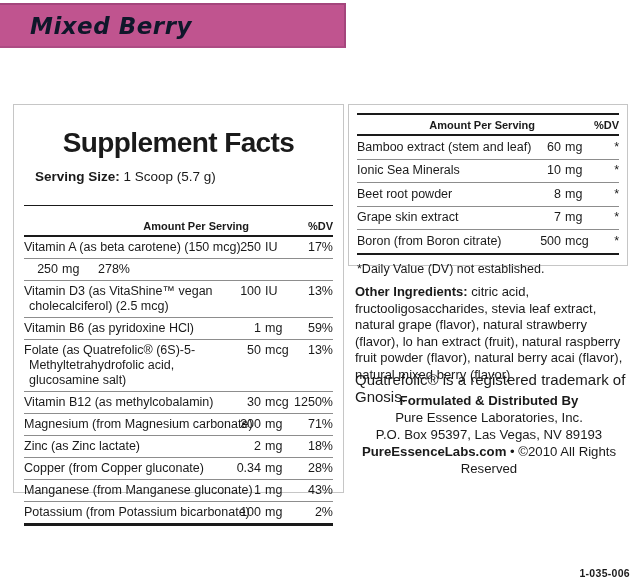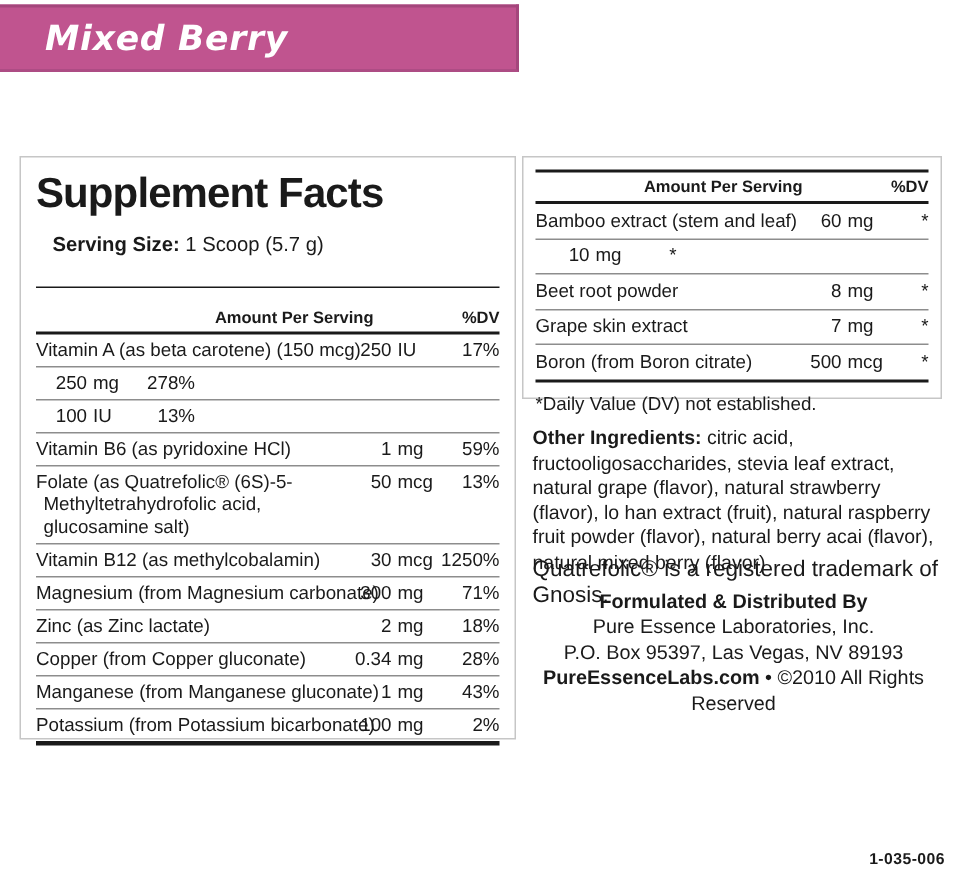--- a/index.html
+++ b/index.html
@@ -10,29 +10,29 @@
 
   
   .banner {
     position:absolute; left:0; top:3px; width:346px; height:45px;
     background:#c0548f; box-sizing:border-box;
     border-top:2px solid #a4467c; border-right:2px solid #a4467c; border-bottom:2px solid #ad4c84;
     display:flex; align-items:center;
   }
   .banner-text {
     font-family:"DejaVu Sans", sans-serif; font-style:italic; font-weight:600;
-    font-size:23px; color:#ffffff; padding-left:30px; letter-spacing:0.5px;
+    font-size:23px; color:#0f172a; padding-left:30px; letter-spacing:0.5px;
   }
 
   
   .panel { position:absolute; box-sizing:border-box; border:1px solid #c6c6c6; background:#fff; }
   .panel-left  { left:13px;  top:104px; width:331px; height:389px; padding:6px 10px; }
   .panel-right { left:348px; top:104px; width:280px; height:162px; padding:6px 8px; }
 
-  .sf-title { font-size:28px; font-weight:bold; letter-spacing:-0.6px; margin-top:2px; }
+  .sf-title { font-size:28px; font-weight:bold; letter-spacing:-0.6px; margin-top:16px;text-align:center; }
   .serving  { font-size:13.5px; margin-top:10px;margin-left:11px; }
   .serving .b { font-weight:bold; }
 
   .tbl { margin-top:21px; }
   .tbl-head {
     display:flex; align-items:flex-end; font-weight:bold; font-size:11px;
     padding:14px 0 3px; border-top:1.5px solid #1a1a1a; border-bottom:2.5px solid #1a1a1a;gap:38px;
   }
   .tbl-head .spacer { flex:1; }
   .tbl-head .amt-h { text-align:right; margin-right:8px; }
@@ -96,20 +96,21 @@
         <span class="val">250</span>
         <span class="unit">IU</span>
         <span class="dv">17%</span>
       </div>
       <div class="row">
         <span class="val">250</span>
         <span class="unit">mg</span>
         <span class="dv">278%</span>
       </div>
       <div class="row">
+        <span class="lbl wrap">Vitamin D3 (as VitaShine™ vegan cholecalciferol) (2.5 mcg)</span>
         <span class="val">100</span>
         <span class="unit">IU</span>
         <span class="dv">13%</span>
       </div>
       <div class="row">
         <span class="lbl nowrap">Vitamin B6 (as pyridoxine HCl)</span>
         <span class="val">1</span>
         <span class="unit">mg</span>
         <span class="dv">59%</span>
       </div>
@@ -166,20 +167,21 @@
         <span class="dv-h dv-r">%DV</span>
       </div>
 
       <div class="row row-r first">
         <span class="lbl nowrap">Bamboo extract (stem and leaf)</span>
         <span class="val val-r">60</span>
         <span class="unit unit-r">mg</span>
         <span class="dv dv-r">*</span>
       </div>
       <div class="row row-r">
+        <span class="lbl nowrap">Ionic Sea Minerals</span>
         <span class="val val-r">10</span>
         <span class="unit unit-r">mg</span>
         <span class="dv dv-r">*</span>
       </div>
       <div class="row row-r">
         <span class="lbl nowrap">Beet root powder</span>
         <span class="val val-r">8</span>
         <span class="unit unit-r">mg</span>
         <span class="dv dv-r">*</span>
       </div>

